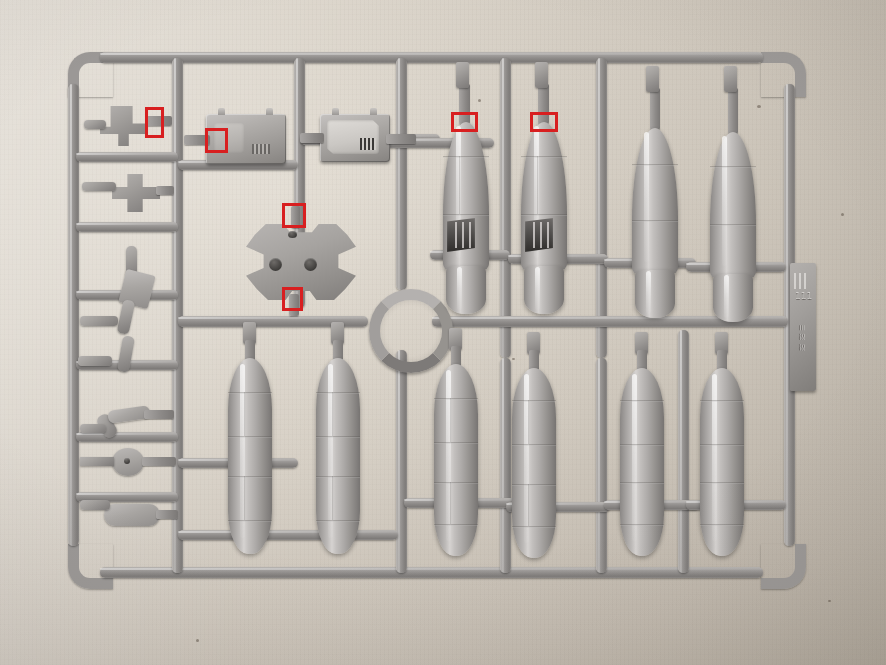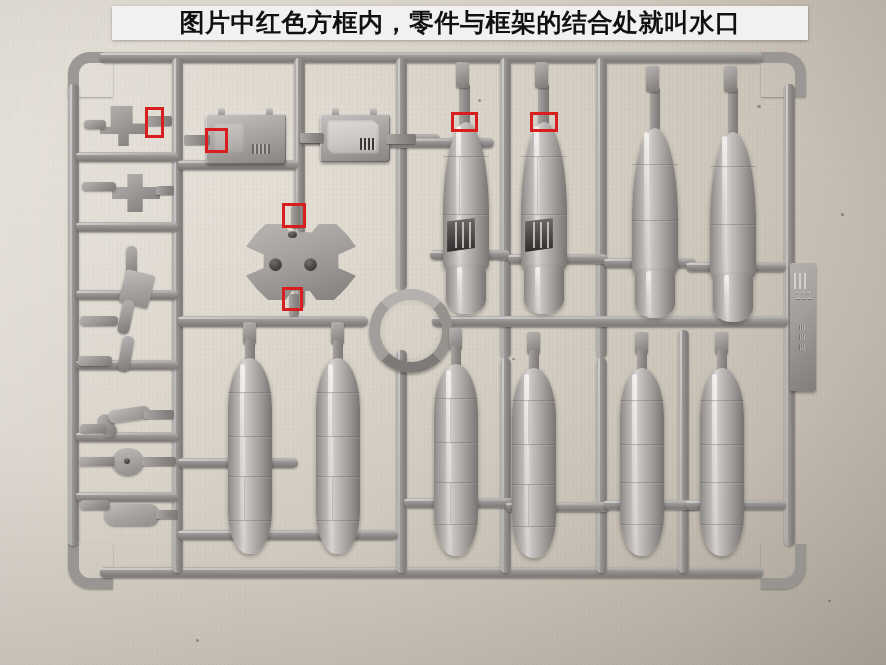--- a/index.html
+++ b/index.html
@@ -560,15 +560,14 @@
     <div class="redbox" style="left:145px;top:107px;width:19px;height:31px;"></div>
     <div class="redbox" style="left:205px;top:128px;width:23px;height:25px;"></div>
     <div class="redbox" style="left:282px;top:203px;width:24px;height:25px;"></div>
     <div class="redbox" style="left:282px;top:287px;width:21px;height:24px;"></div>
     <div class="redbox" style="left:451px;top:112px;width:27px;height:20px;"></div>
     <div class="redbox" style="left:530px;top:112px;width:28px;height:20px;"></div>
   </div>
 
   <div class="bg-vign"></div>
 
-  <div class="caption">图片中红色方框内，零件与框架的结合处就叫水口</div>
 
 </div>
 
 </body></html>

